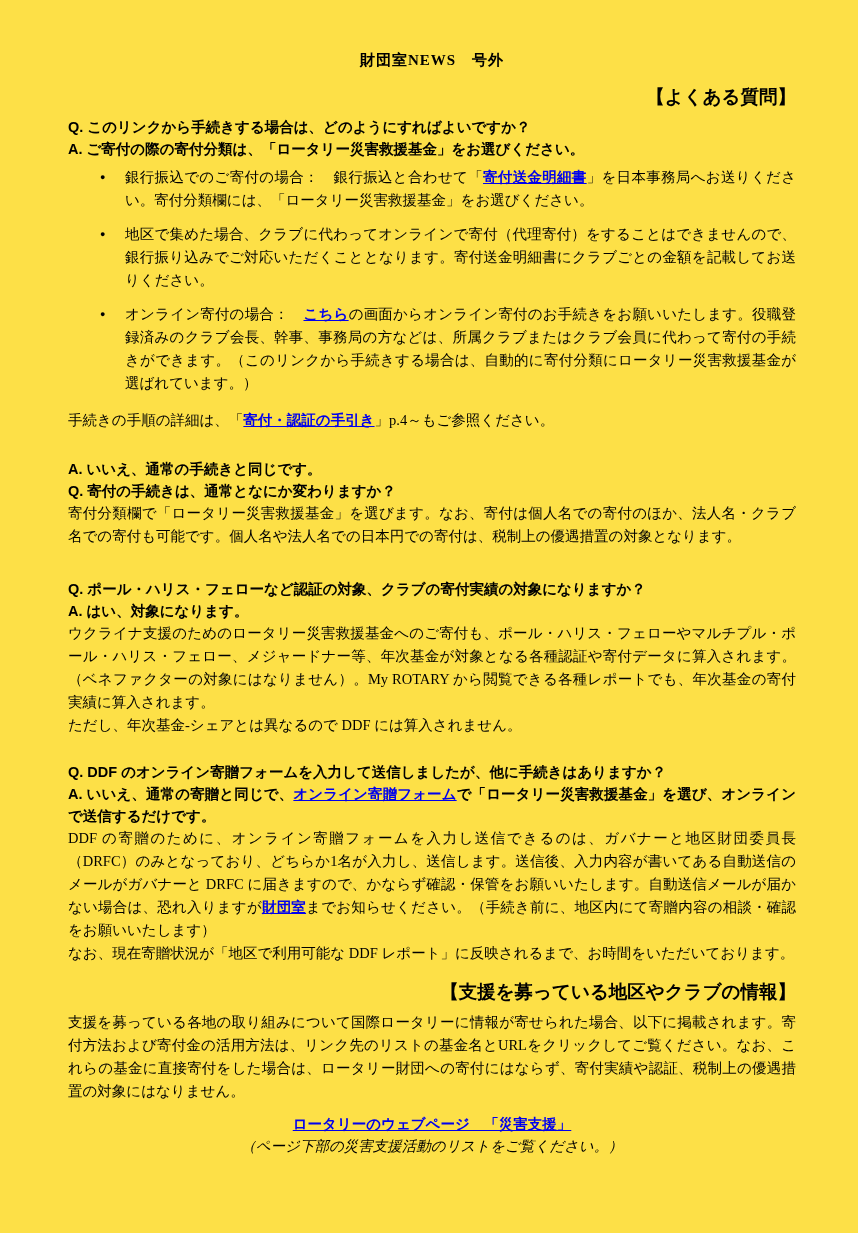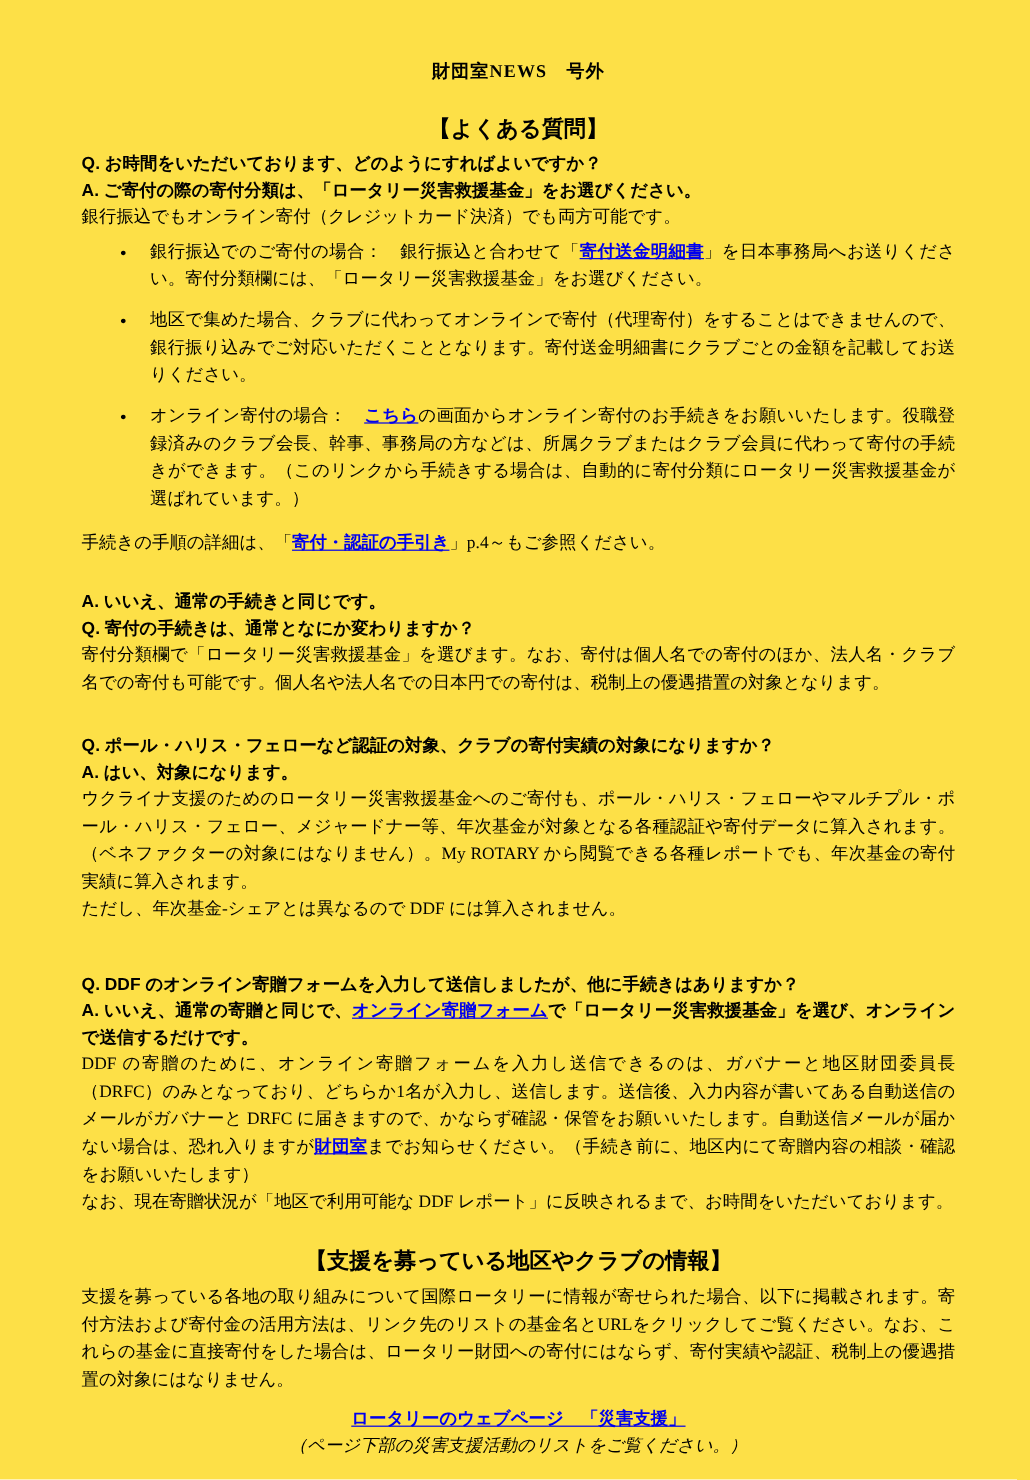--- a/index.html
+++ b/index.html
@@ -24,22 +24,22 @@
     font-size: 15px;
     font-weight: 600;
     line-height: 20px;
     letter-spacing: 1px;
   }
   .section-heading {
     font-family: "Liberation Sans", "DejaVu Sans", sans-serif;
     font-weight: bold;
     font-size: 18.5px;
     line-height: 26px;
-    margin-top: 24px;
-    text-align: center;
+    margin-top: 14px;
+    text-align: right;
   }
   .qa {
     font-family: "Liberation Sans", "DejaVu Sans", sans-serif;
     font-weight: bold;
     line-height: 22px;
   }
   .qa-group { margin-top: 26px; }
   a.link {
     color: #0000ee;
     font-weight: bold;
@@ -67,23 +67,22 @@
 </head>
 <body>
 
 <div class="page">
 
   <div class="doc-title">財団室NEWS　号外</div>
 
   <div class="section-heading">【よくある質問】</div>
 
   <div style="margin-top:6px;">
-    <p class="qa">Q. お時間をいただいております、どのようにすればよいですか？</p>
+    <p class="qa">Q. このリンクから手続きする場合は、どのようにすればよいですか？</p>
     <p class="qa">A. ご寄付の際の寄付分類は、「ロータリー災害救援基金」をお選びください。</p>
-    <p>銀行振込でもオンライン寄付（クレジットカード決済）でも両方可能です。</p>
 
     <div class="bullets">
       <div class="bullet">
         <span class="marker">●</span>
         <p class="btext"><span>銀行振込でのご寄付の場合：　銀行振込と合わせて「</span><a class="link">寄付送金明細書</a><span>」を日本事務局へお送りください。寄付分類欄には、「ロータリー災害救援基金」をお選びください。</span></p>
       </div>
       <div class="bullet">
         <span class="marker">●</span>
         <p class="btext">地区で集めた場合、クラブに代わってオンラインで寄付（代理寄付）をすることはできませんので、銀行振り込みでご対応いただくこととなります。寄付送金明細書にクラブごとの金額を記載してお送りください。</p>
       </div>
@@ -102,21 +101,21 @@
     <p>寄付分類欄で「ロータリー災害救援基金」を選びます。なお、寄付は個人名での寄付のほか、法人名・クラブ名での寄付も可能です。個人名や法人名での日本円での寄付は、税制上の優遇措置の対象となります。</p>
   </div>
 
   <div class="qa-group" style="margin-top:30px;">
     <p class="qa">Q. ポール・ハリス・フェローなど認証の対象、クラブの寄付実績の対象になりますか？</p>
     <p class="qa">A. はい、対象になります。</p>
     <p>ウクライナ支援のためのロータリー災害救援基金へのご寄付も、ポール・ハリス・フェローやマルチプル・ポール・ハリス・フェロー、メジャードナー等、年次基金が対象となる各種認証や寄付データに算入されます。（ベネファクターの対象にはなりません）。My ROTARY から閲覧できる各種レポートでも、年次基金の寄付実績に算入されます。</p>
     <p>ただし、年次基金-シェアとは異なるので DDF には算入されません。</p>
   </div>
 
-  <div class="qa-group" style="margin-top:40px;">
+  <div class="qa-group" style="margin-top:24px;">
     <p class="qa">Q. DDF のオンライン寄贈フォームを入力して送信しましたが、他に手続きはありますか？</p>
     <p class="qa"><span>A. いいえ、通常の寄贈と同じで、</span><a class="link">オンライン寄贈フォーム</a><span>で「ロータリー災害救援基金」を選び、オンラインで送信するだけです。</span></p>
     <p><span>DDF の寄贈のために、オンライン寄贈フォームを入力し送信できるのは、ガバナーと地区財団委員長（DRFC）のみとなっており、どちらか1名が入力し、送信します。送信後、入力内容が書いてある自動送信のメールがガバナーと DRFC に届きますので、かならず確認・保管をお願いいたします。自動送信メールが届かない場合は、恐れ入りますが</span><a class="link">財団室</a><span>までお知らせください。（手続き前に、地区内にて寄贈内容の相談・確認をお願いいたします）</span></p>
     <p>なお、現在寄贈状況が「地区で利用可能な DDF レポート」に反映されるまで、お時間をいただいております。</p>
   </div>
 
   <div class="section-heading">【支援を募っている地区やクラブの情報】</div>
   <p class="support-body">支援を募っている各地の取り組みについて国際ロータリーに情報が寄せられた場合、以下に掲載されます。寄付方法および寄付金の活用方法は、リンク先のリストの基金名とURLをクリックしてご覧ください。なお、これらの基金に直接寄付をした場合は、ロータリー財団への寄付にはならず、寄付実績や認証、税制上の優遇措置の対象にはなりません。</p>
   <div class="support-link-line"><a class="link">ロータリーのウェブページ　「災害支援」</a></div>
   <p class="support-note">（ページ下部の災害支援活動のリストをご覧ください。）</p>

